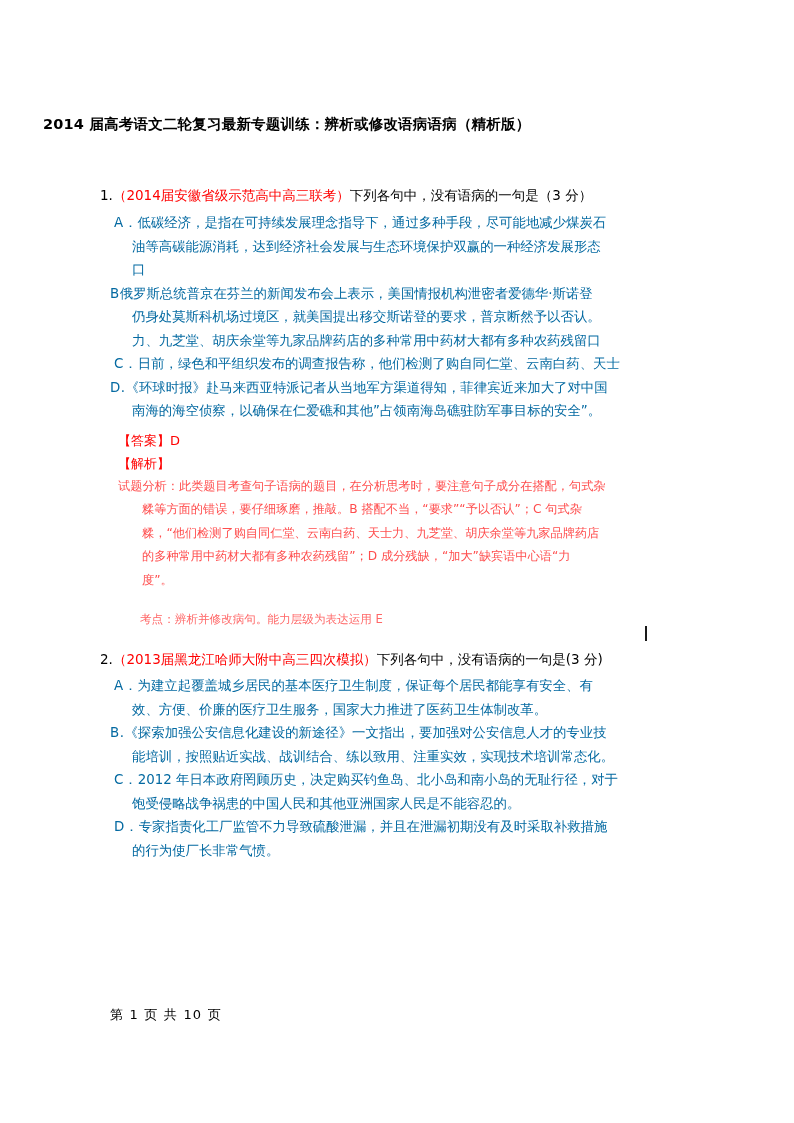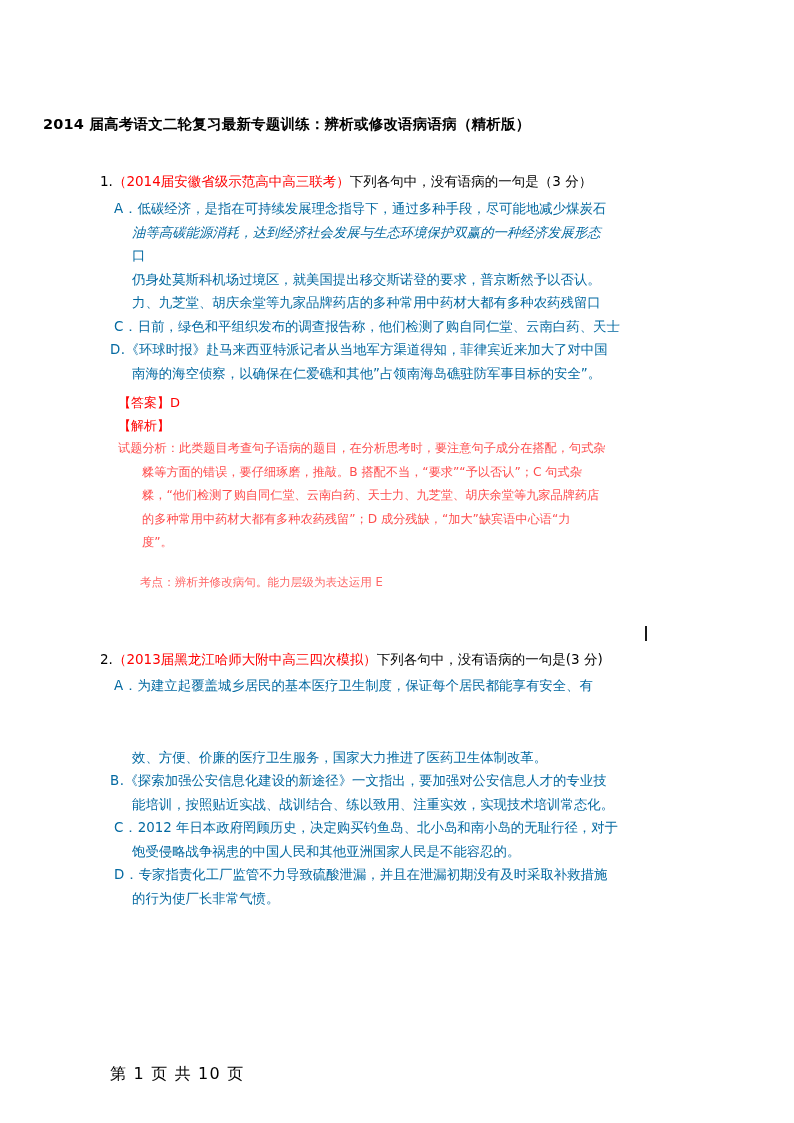--- a/index.html
+++ b/index.html
@@ -107,51 +107,54 @@
     top: 626px;
     width: 2px;
     height: 15px;
     background: #1a1a1a;
   }
 
   
   .footer {
     position: absolute;
     left: 110px;
-    top: 1065px;
-    font-size: 16px;
+    top: 1006px;
+    font-size: 13px;
     line-height: 18px;
     color: #000000;
     letter-spacing: 1.2px;
     white-space: nowrap;
   }
 </style>
 </head>
 <body>
 
 <div class="page">
 
   <h1 class="doc-title">2014 届高考语文二轮复习最新专题训练：辨析或修改语病语病（精析版）</h1>
 
-  <div class="qblock" style="left:100px; top:170px;">
+  <div class="qblock" style="left:100px; top:184px;">
 
     <p class="q-stem">
       <span class="q-num">1.</span><span class="q-src">（2014届安徽省级示范高中高三联考）</span><span class="q-tail">下列各句中，没有语病的一句是（3 分）</span>
     </p>
 
     <p class="opt" style="margin-top:4px;">
       <span class="opt-label">A．</span><span>低碳经济，是指在可持续发展理念指导下，通过多种手段，尽可能地减少煤炭石</span>
     </p>
-    <p class="opt" style="text-indent:0;font-style:italic;">
+    <p class="opt" style="text-indent:0;">
       <span>油等高碳能源消耗，达到经济社会发展与生态环境保护双赢的一种经济发展形态</span>
     </p>
     <p class="opt" style="text-indent:0;">
       <span>口</span>
     </p>
 
+    <p class="opt" style="text-indent:-22px;">
+      <span class="opt-label">B</span><span>俄罗斯总统普京在芬兰的新闻发布会上表示，美国情报机构泄密者爱德华·斯诺登</span>
+    </p>
     <p class="opt" style="text-indent:0;">
       <span>仍身处莫斯科机场过境区，就美国提出移交斯诺登的要求，普京断然予以否认。</span>
     </p>
 
     <p class="opt" style="text-indent:0;">
       <span>力、九芝堂、胡庆余堂等九家品牌药店的多种常用中药材大都有多种农药残留口</span>
     </p>
     <p class="opt">
       <span class="opt-label">C．</span><span>日前，绿色和平组织发布的调查报告称，他们检测了购自同仁堂、云南白药、天士</span>
     </p>
@@ -183,21 +186,21 @@
 
   <div class="qblock" style="left:100px; top:648px;">
 
     <p class="q-stem">
       <span class="q-num">2.</span><span class="q-src">（2013届黑龙江哈师大附中高三四次模拟）</span><span class="q-tail">下列各句中，没有语病的一句是(3 分)</span>
     </p>
 
     <p class="opt" style="margin-top:3px;">
       <span class="opt-label">A．</span><span>为建立起覆盖城乡居民的基本医疗卫生制度，保证每个居民都能享有安全、有</span>
     </p>
-    <p class="opt" style="text-indent:0;margin-top:48px;">
+    <p class="opt" style="text-indent:0;">
       <span>效、方便、价廉的医疗卫生服务，国家大力推进了医药卫生体制改革。</span>
     </p>
 
     <p class="opt" style="text-indent:-22px;">
       <span class="opt-label">B.</span><span>《探索加强公安信息化建设的新途径》一文指出，要加强对公安信息人才的专业技</span>
     </p>
     <p class="opt" style="text-indent:0;">
       <span>能培训，按照贴近实战、战训结合、练以致用、注重实效，实现技术培训常态化。</span>
     </p>
 

